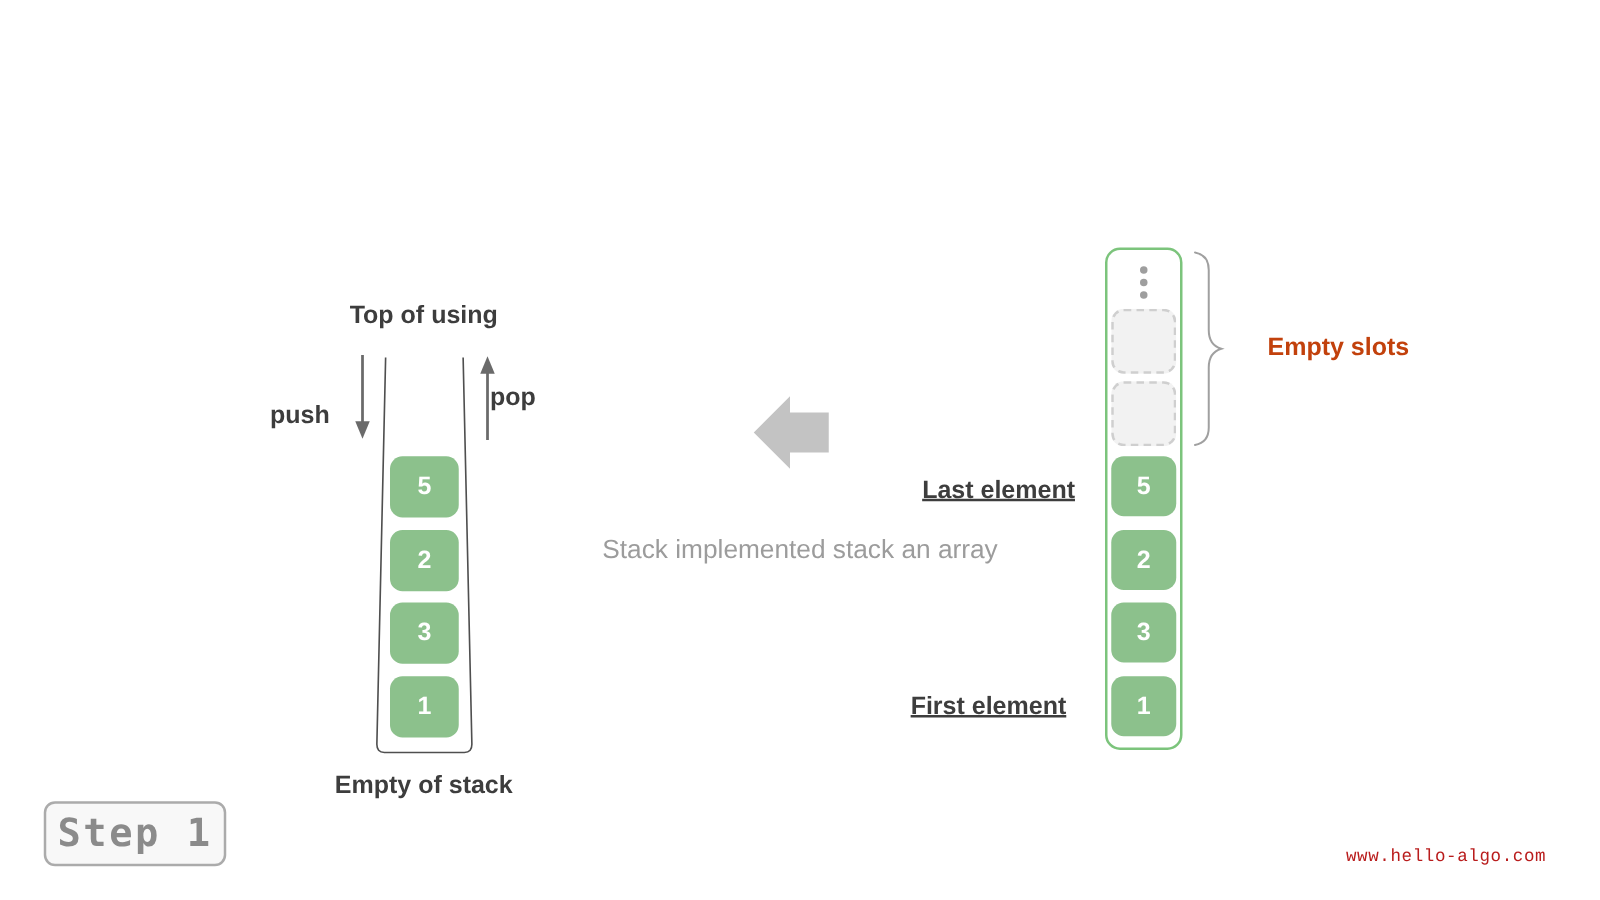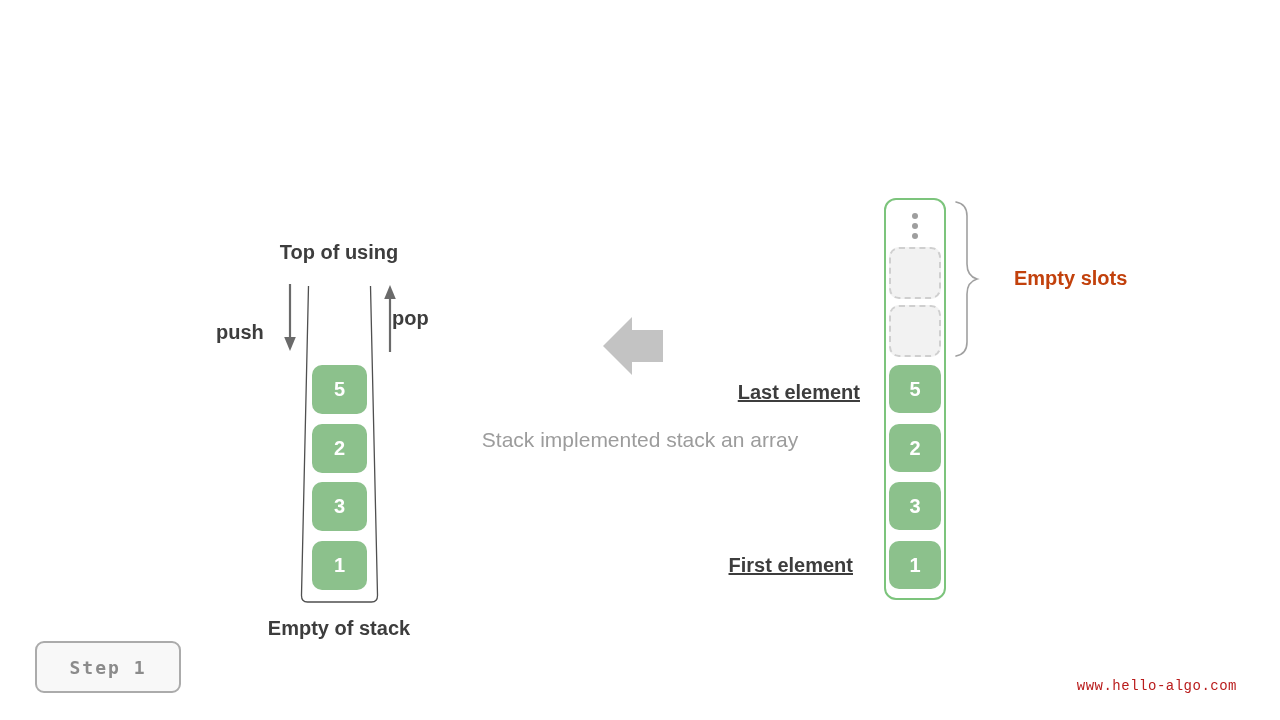--- a/index.html
+++ b/index.html
@@ -93,21 +93,21 @@
     left: 35px; top: 641px;
     width: 146px; height: 52px;
     display: flex;
     align-items: center;
     justify-content: center;
     background: #f8f8f8;
     border: 2px solid #ababab;
     border-radius: 9px;
     box-sizing: border-box;
     font-family: "DejaVu Sans Mono", monospace;
-    font-size: 18px;
+    font-size: 31px;
     font-weight: 700;
     color: #8b8b8b;
     letter-spacing: 2px;
   }
   .watermark {
     position: absolute;
     right: 43px; top: 678px;
     font-family: Liberation Mono, monospace;
     font-size: 14px;
     color: #b91c1c;

